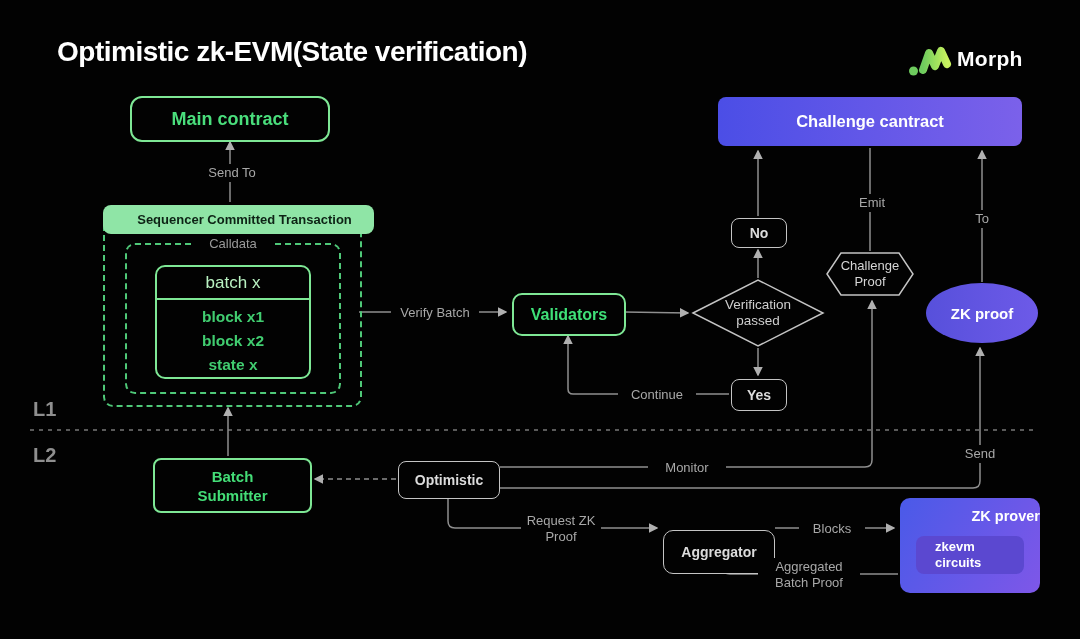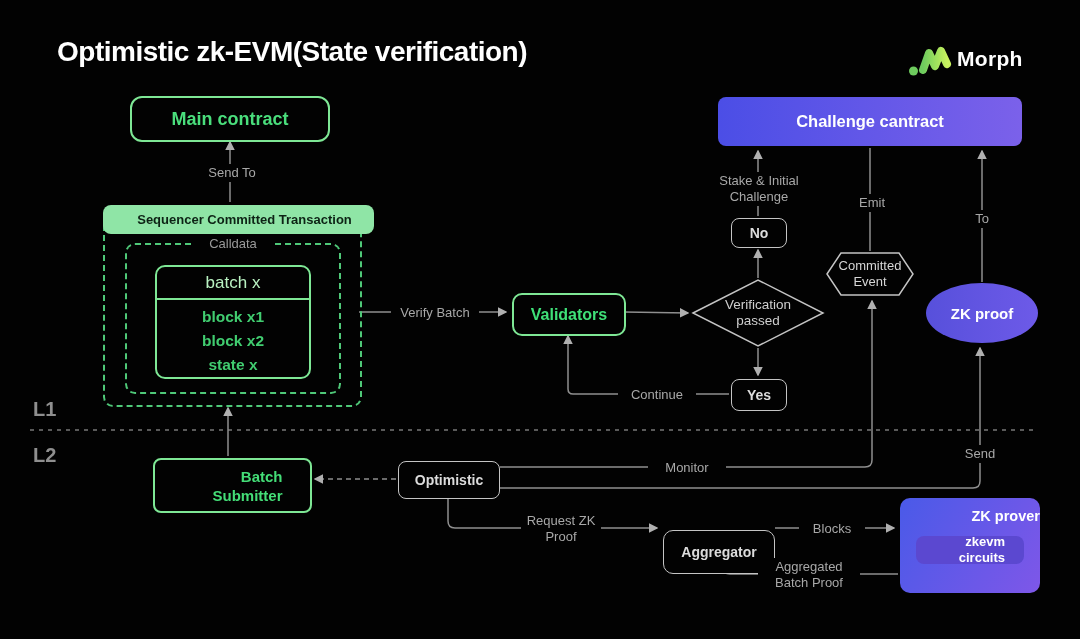--- a/index.html
+++ b/index.html
@@ -5,21 +5,21 @@
   html,body{margin:0;padding:0;background:#000;}
   #stage{position:relative;width:1080px;height:639px;background:#020202;overflow:hidden;
          font-family:"Liberation Sans",sans-serif;}
   .abs{position:absolute;}
   #title{left:57px;top:36px;font-size:28px;font-weight:800;color:#fff;letter-spacing:-0.5px;}
   #logo{left:908px;top:40px;display:flex;align-items:center;gap:5px;}
   #logo .logotext{color:#fff;font-size:21px;font-weight:bold;letter-spacing:0.3px;}
   svg.layer{position:absolute;left:0;top:0;pointer-events:none;}
   
   .gbox{border:2.5px solid #7ee795;border-radius:10px;display:flex;align-items:center;
-        justify-content:center;text-align:right;background:#020202;}
+        justify-content:center;text-align:center;background:#020202;}
   .gtext{color:#4ade7c;font-weight:bold;}
   
   .graybox{border:1.5px solid #c4c4c4;border-radius:8px;display:flex;align-items:center;
            justify-content:center;color:#dcdcdc;font-weight:bold;background:#020202;}
   
   .dashed{border:2px dashed #4fc878;border-radius:10px;}
   
   .lbl{background:#020202;color:#a8a8a8;font-size:13px;text-align:center;line-height:16px;
        padding:1px 2px;}
   .sct-header{background:#8fe5a6;border-radius:8px;color:#0d2315;font-size:13px;font-weight:bold;
@@ -113,43 +113,42 @@
   <div class="abs gbox" style="left:512px;top:293px;width:110px;height:39px;color:#3fe078;font-weight:bold;font-size:16px;">Validators</div>
 
   <div class="abs shape-txt" style="left:708px;top:296px;width:100px;height:34px;color:#cfcfcf;font-size:13.5px;line-height:16px;">Verification passed</div>
 
   <div class="abs graybox" style="left:731px;top:218px;width:54px;height:28px;font-size:14px;">No</div>
   <div class="abs graybox" style="left:731px;top:379px;width:54px;height:30px;font-size:14px;">Yes</div>
   <div class="abs lbl" style="left:618px;top:386px;width:74px;">Continue</div>
 
   <div class="abs" style="left:718px;top:97px;width:304px;height:49px;border-radius:8px;background:linear-gradient(90deg,#4b4ee6,#7b61ea);display:flex;align-items:center;justify-content:center;color:#fff;font-weight:bold;font-size:16.5px;">Challenge cantract</div>
 
-  <div class="abs lbl" style="left:697px;top:172px;width:120px;">Stake &amp; Initial Challenge</div>
   <div class="abs lbl" style="left:846px;top:194px;width:48px;">Emit</div>
   <div class="abs lbl" style="left:962px;top:210px;width:36px;">To</div>
 
-  <div class="abs shape-txt" style="left:833px;top:258px;width:74px;height:32px;color:#d6d6d6;font-size:13px;line-height:16px;">Committed Event</div>
+  <div class="abs shape-txt" style="left:833px;top:258px;width:74px;height:32px;color:#d6d6d6;font-size:13px;line-height:16px;">Challenge Proof</div>
   <div class="abs shape-txt" style="left:936px;top:302px;width:92px;height:22px;color:#fff;font-weight:bold;font-size:15px;">ZK proof</div>
 
   <div class="abs layer-lbl" style="left:33px;top:398px;">L1</div>
   <div class="abs layer-lbl" style="left:33px;top:444px;">L2</div>
 
   <div class="abs gbox" style="left:153px;top:458px;width:155px;height:51px;border-radius:8px;color:#44dd77;font-weight:bold;font-size:15px;line-height:19px;">
     <span style="width:100px;">Batch Submitter</span>
   </div>
   <div class="abs graybox" style="left:398px;top:461px;width:100px;height:36px;font-size:14px;">Optimistic</div>
 
   <div class="abs lbl" style="left:648px;top:459px;width:74px;">Monitor</div>
   <div class="abs lbl" style="left:955px;top:445px;width:46px;">Send</div>
 
   <div class="abs lbl" style="left:521px;top:512px;width:76px;">Request ZK Proof</div>
   <div class="abs graybox" style="left:663px;top:486px;width:110px;height:42px;border-radius:10px;font-size:14px;margin-top:44px;">Aggregator</div>
   <div class="abs lbl" style="left:799px;top:520px;width:62px;">Blocks</div>
   <div class="abs lbl" style="left:758px;top:558px;width:98px;">Aggregated Batch Proof</div>
 
   <div class="abs" style="left:900px;top:498px;width:140px;height:95px;border-radius:10px;background:linear-gradient(120deg,#4a5ae8,#7e57e8);">
     <div style="margin-top:10px;text-align:right;color:#fff;font-weight:bold;font-size:14.5px;">ZK prover</div>
-    <div style="position:absolute;left:16px;top:38px;width:108px;height:28px;background:#5b48d0;border-radius:8px;display:flex;align-items:center;justify-content:center;color:#fff;font-weight:bold;font-size:13px;line-height:16px;text-align:right;">
+    <div style="position:absolute;left:16px;top:38px;width:108px;height:38px;background:#5b48d0;border-radius:8px;display:flex;align-items:center;justify-content:center;color:#fff;font-weight:bold;font-size:13px;line-height:16px;text-align:left;">
       <span style="width:70px;">zkevm circuits</span>
     </div>
   </div>
 
 </div>
 
 </body></html>

